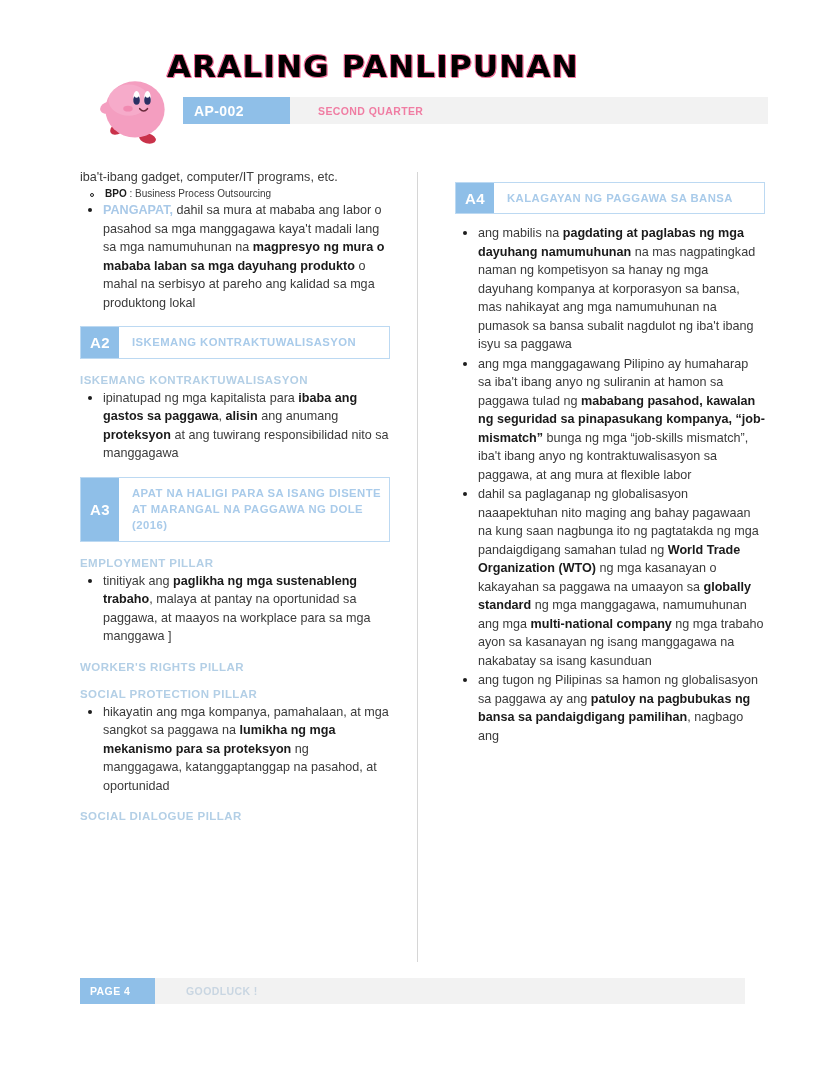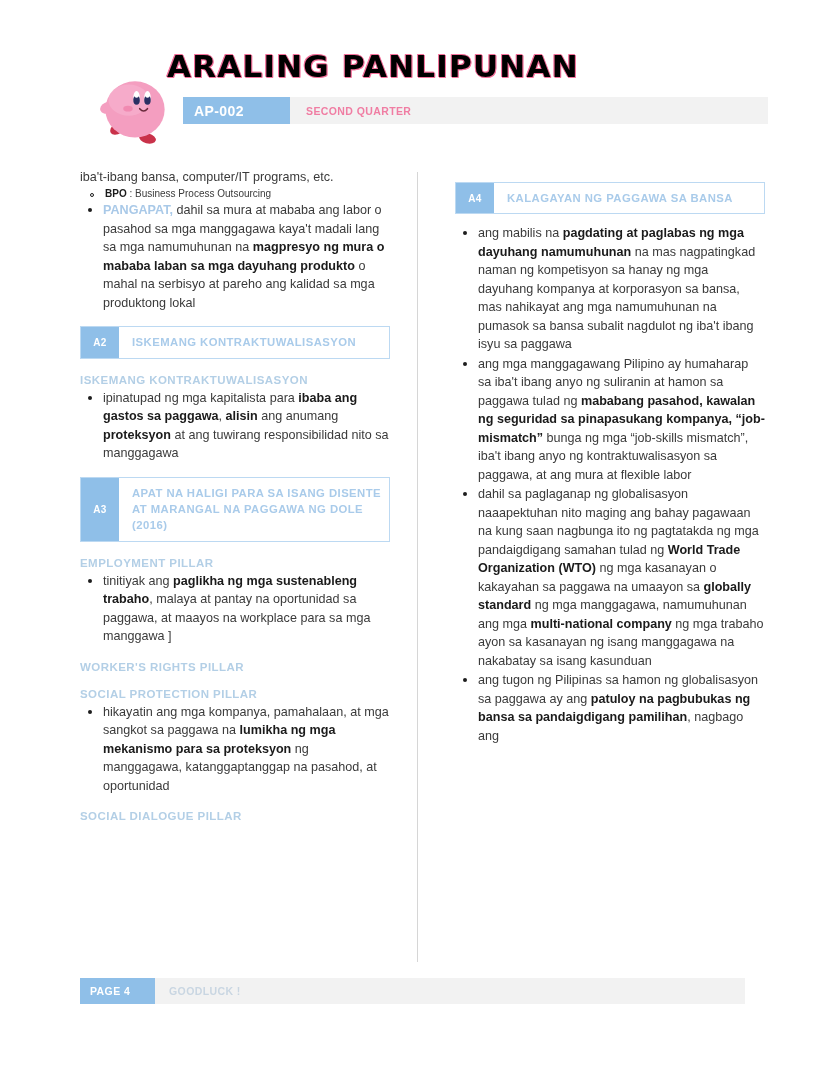--- a/index.html
+++ b/index.html
@@ -66,21 +66,21 @@
     box-sizing: border-box;
   }
   .meta-quarter {
     flex: 1;
     color: #f07da3;
     font-size: 10.5px;
     font-weight: 700;
     letter-spacing: 0.4px;
     display: flex;
     align-items: center;
-    padding-left: 16px;
+    padding-left: 28px;
     box-sizing: border-box;
   }
 
   
   .content {
     position: absolute;
     left: 0;
     top: 168px;
     width: 828px;
     height: 795px;
@@ -109,21 +109,21 @@
     border: 1px solid #bcd9f2;
     background: #ffffff;
     box-sizing: border-box;
   }
   .section-banner.tall { align-items: stretch; }
   .banner-code {
     width: 38px;
     min-width: 38px;
     background: #8fbfe8;
     color: #ffffff;
-    font-size: 10px;
+    font-size: 15px;
     font-weight: 700;
     letter-spacing: 0.3px;
     display: flex;
     align-items: center;
     justify-content: center;
     padding: 5px 0;
     box-sizing: border-box;
   }
   .banner-title {
     flex: 1;
@@ -204,20 +204,21 @@
   
   .footer {
     position: absolute;
     left: 80px;
     top: 978px;
     width: 665px;
     height: 26px;
     background: #f2f2f2;
     display: flex;
     align-items: stretch;
+    gap: 17px;
   }
   .footer-page {
     width: 75px;
     background: #8fbfe8;
     color: #ffffff;
     font-size: 10.5px;
     font-weight: 700;
     letter-spacing: 0.4px;
     display: flex;
     align-items: center;
@@ -264,21 +265,21 @@
     <div class="meta-quarter">SECOND QUARTER</div>
   </div>
 </div>
 
 <div class="content">
 
   <div class="divider"></div>
 
   <div class="col col-left">
 
-    <div class="plain-para">iba't-ibang bansa, computer/IT programs, etc.</div>
+    <div class="plain-para">iba't-ibang gadget, computer/IT programs, etc.</div>
 
     <ul class="sub-bullets">
       <li><b>BPO</b><span> : Business Process Outsourcing</span></li>
     </ul>
 
     <ul class="bullets">
       <li><span class="hl-blue">PANGAPAT,</span><span> dahil sa mura at mababa ang labor o pasahod sa mga manggagawa kaya't madali lang sa mga namumuhunan na </span><b>magpresyo ng mura o mababa laban sa mga dayuhang produkto</b><span> o mahal na serbisyo at pareho ang kalidad sa mga produktong lokal</span></li>
     </ul>
 
     <div class="section-banner">

